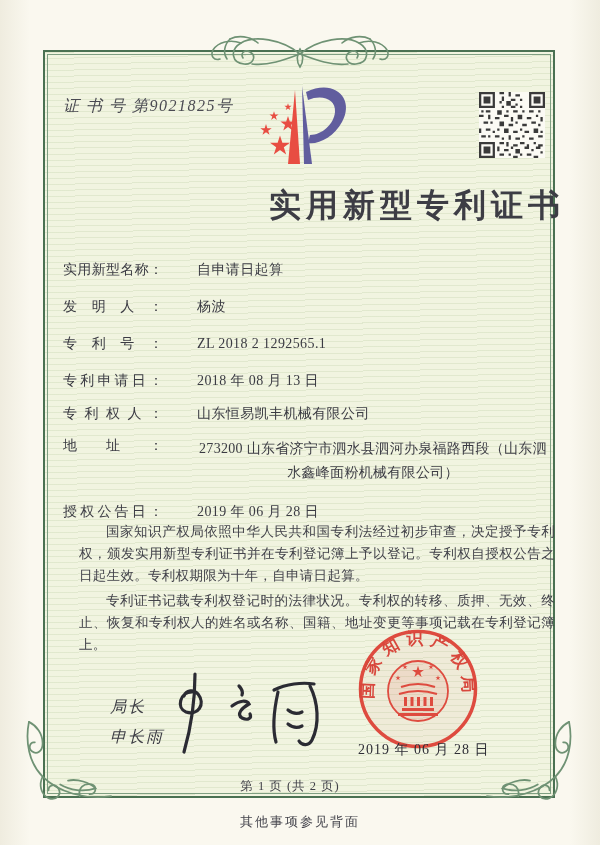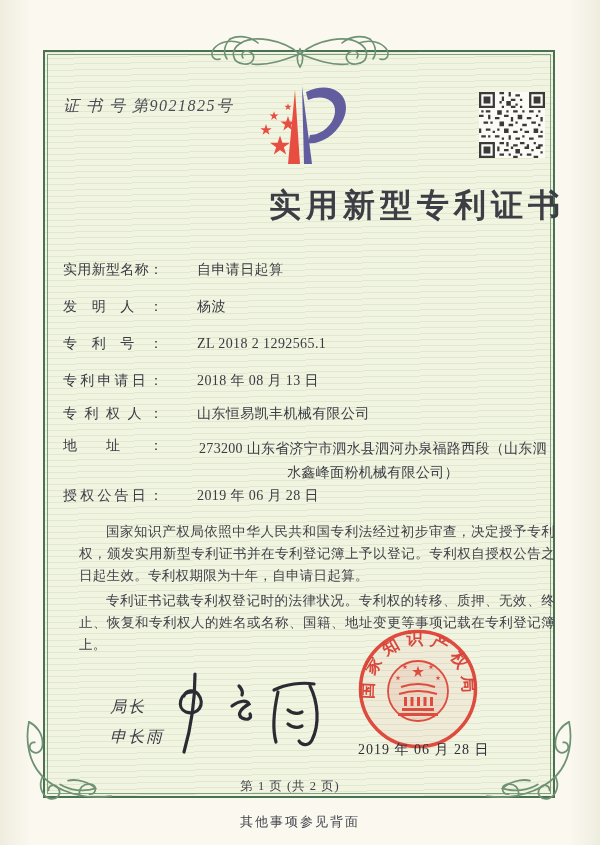--- a/index.html
+++ b/index.html
@@ -15,21 +15,21 @@
   svg.orn path{stroke:#6f9274;fill:none;}
   
   .cert-no{position:absolute;left:63px;top:96px;font-size:16px;color:#4a4a52;letter-spacing:1.5px;font-style:italic;}
   .title{position:absolute;left:43px;top:184px;width:522px;text-align:right;font-size:32px;
          font-weight:600;color:#3d3d45;letter-spacing:5px;}
   .frow{position:absolute;left:63px;display:flex;align-items:flex-start;font-size:14px;color:#3b3b43;line-height:1.35;gap:24px;}
   .flabel{flex:0 0 100px;text-align:justify;text-align-last:justify;}
   .fvalue{margin-left:10px;letter-spacing:.4px;}
   .r0{top:261px}.r1{top:298px}.r2{top:335px}.r3{top:372px}.r4{top:405px}
   .addr{top:437px}.addr .fvalue{width:352px;line-height:1.7;letter-spacing:.3px;text-align:center;}
-  .grant{top:487px;width:402px;}
+  .grant{top:503px;width:402px;}
   .grant .pair2{margin-left:auto;display:flex;}
   .para{position:absolute;left:63px;width:476px;margin:16px;font-size:13.5px;line-height:1.62;
         color:#42424a;text-indent:2em;text-align:justify;letter-spacing:.3px;}
   .p1{top:505px}.p2{top:574px}
   .signer{position:absolute;left:110px;font-size:16px;color:#3b3b43;letter-spacing:2px;font-style:italic;}
   .st1{top:697px}.st2{top:727px}
   .seal-date{position:absolute;left:358px;top:741px;font-size:14px;color:#2e2e36;letter-spacing:1px;}
   .page-num{position:absolute;left:34px;top:778px;width:512px;text-align:center;font-size:12.5px;color:#3f3f47;letter-spacing:1px;}
   .back-note{position:absolute;left:0;top:813px;width:600px;text-align:center;font-size:13px;color:#45454d;letter-spacing:2px;}
   .abs{position:absolute;}

